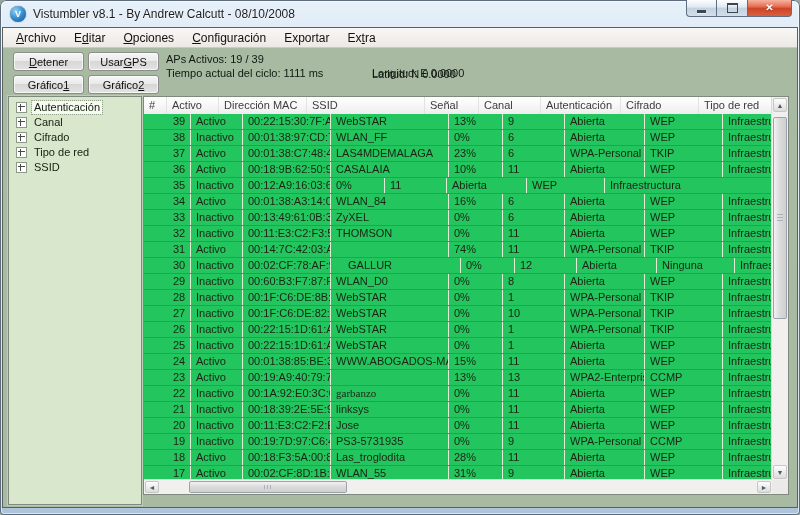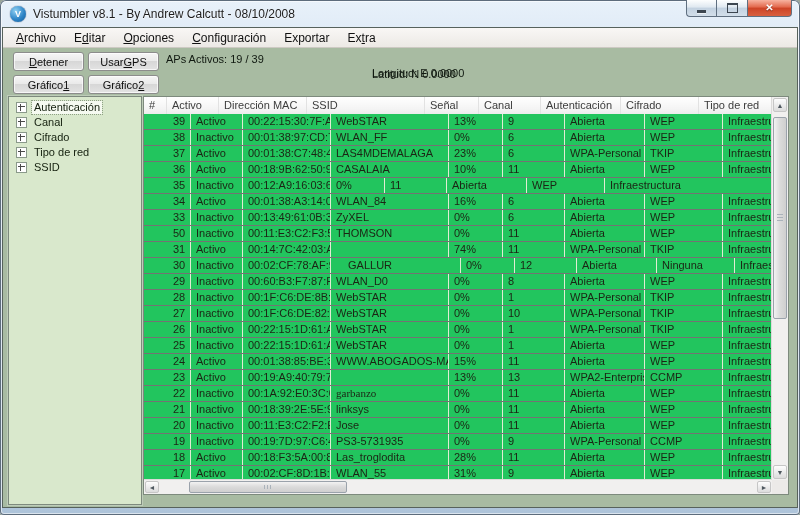--- a/index.html
+++ b/index.html
@@ -111,20 +111,21 @@
         <span class="menu-item">Exportar</span>
         <span class="menu-item">Ex<u>t</u>ra</span>
       </div>
 
     <div class="toolbar">
       <button class="vbtn" style="left:10px;top:4px;"><u>D</u>etener</button>
       <button class="vbtn" style="left:85px;top:4px;">Usar <u>G</u>PS</button>
       <button class="vbtn" style="left:10px;top:27px;">Gráfico<u>1</u></button>
       <button class="vbtn" style="left:85px;top:27px;">Gráfico<u>2</u></button>
       <span class="status-line" style="left:163px;top:5px;">APs Activos: 19 / 39</span>
+      <span class="status-line" style="left:163px;top:19px;">Tiempo actual del ciclo: 1111 ms</span>
       <span class="status-line" style="left:369px;top:20px;">Latitud: N 0.0000</span>
       <span class="status-line" style="left:369px;top:19px;">Longitud: E 0.0000</span>
     </div>
 
     <div class="content">
 
       <div class="tree">
           <div class="tree-item selected">
             <span class="plus"></span>
             <span class="tree-label">Autenticación</span>
@@ -230,21 +231,21 @@
               <div class="td" style="width: 52px;">Inactivo</div>
               <div class="td" style="width: 88px;">00:13:49:61:0B:3A</div>
               <div class="td" style="width: 118px;">ZyXEL</div>
               <div class="td" style="width: 54px;">0%</div>
               <div class="td" style="width: 62px;">6</div>
               <div class="td" style="width: 80px;">Abierta</div>
               <div class="td" style="width: 78px;">WEP</div>
               <div class="td" style="width: 72px; flex: 1 1 0%;">Infraestructura</div>
             </div>
             <div class="tr">
-              <div class="td" style="width: 23px;">50</div>
+              <div class="td" style="width: 23px;">32</div>
               <div class="td" style="width: 52px;">Inactivo</div>
               <div class="td" style="width: 88px;">00:11:E3:C2:F3:56</div>
               <div class="td" style="width: 118px;">THOMSON</div>
               <div class="td" style="width: 54px;">0%</div>
               <div class="td" style="width: 62px;">11</div>
               <div class="td" style="width: 80px;">Abierta</div>
               <div class="td" style="width: 78px;">WEP</div>
               <div class="td" style="width: 72px; flex: 1 1 0%;">Infraestructura</div>
             </div>
             <div class="tr">

